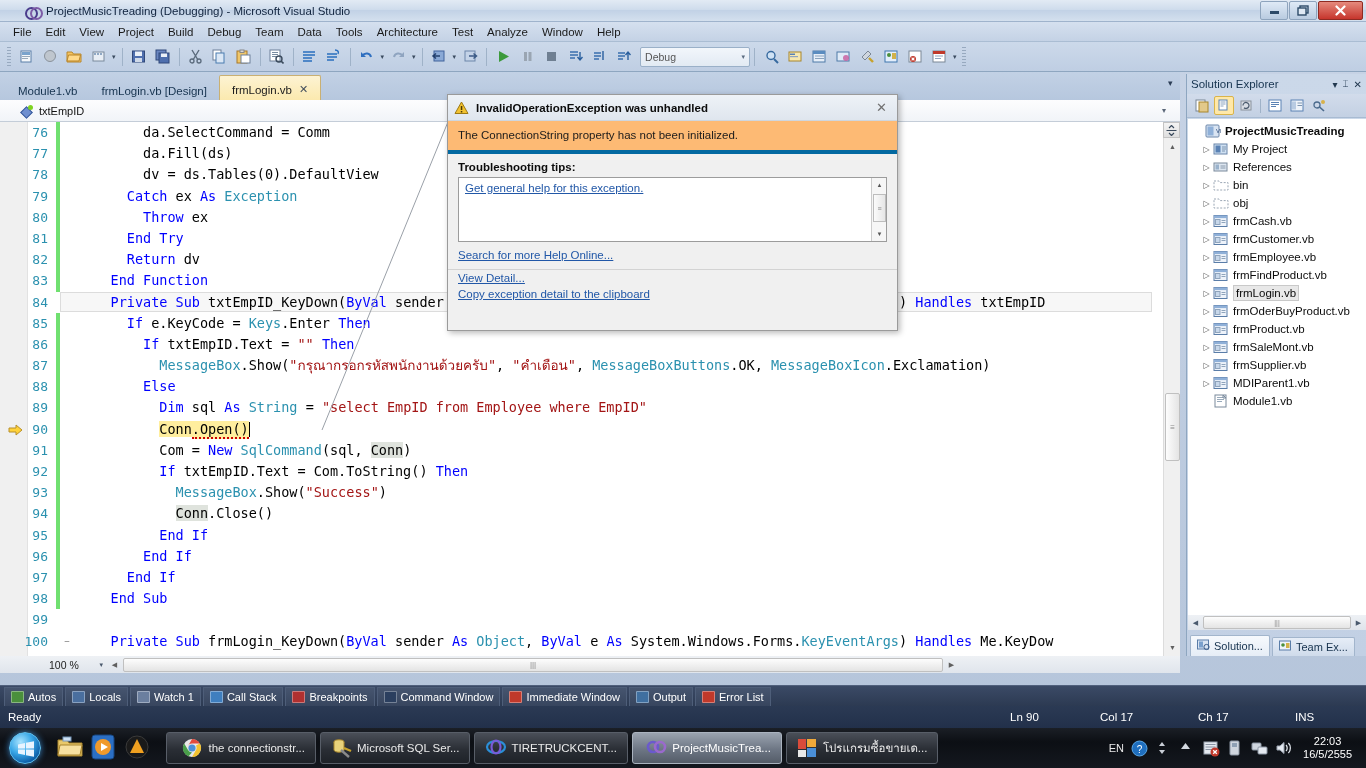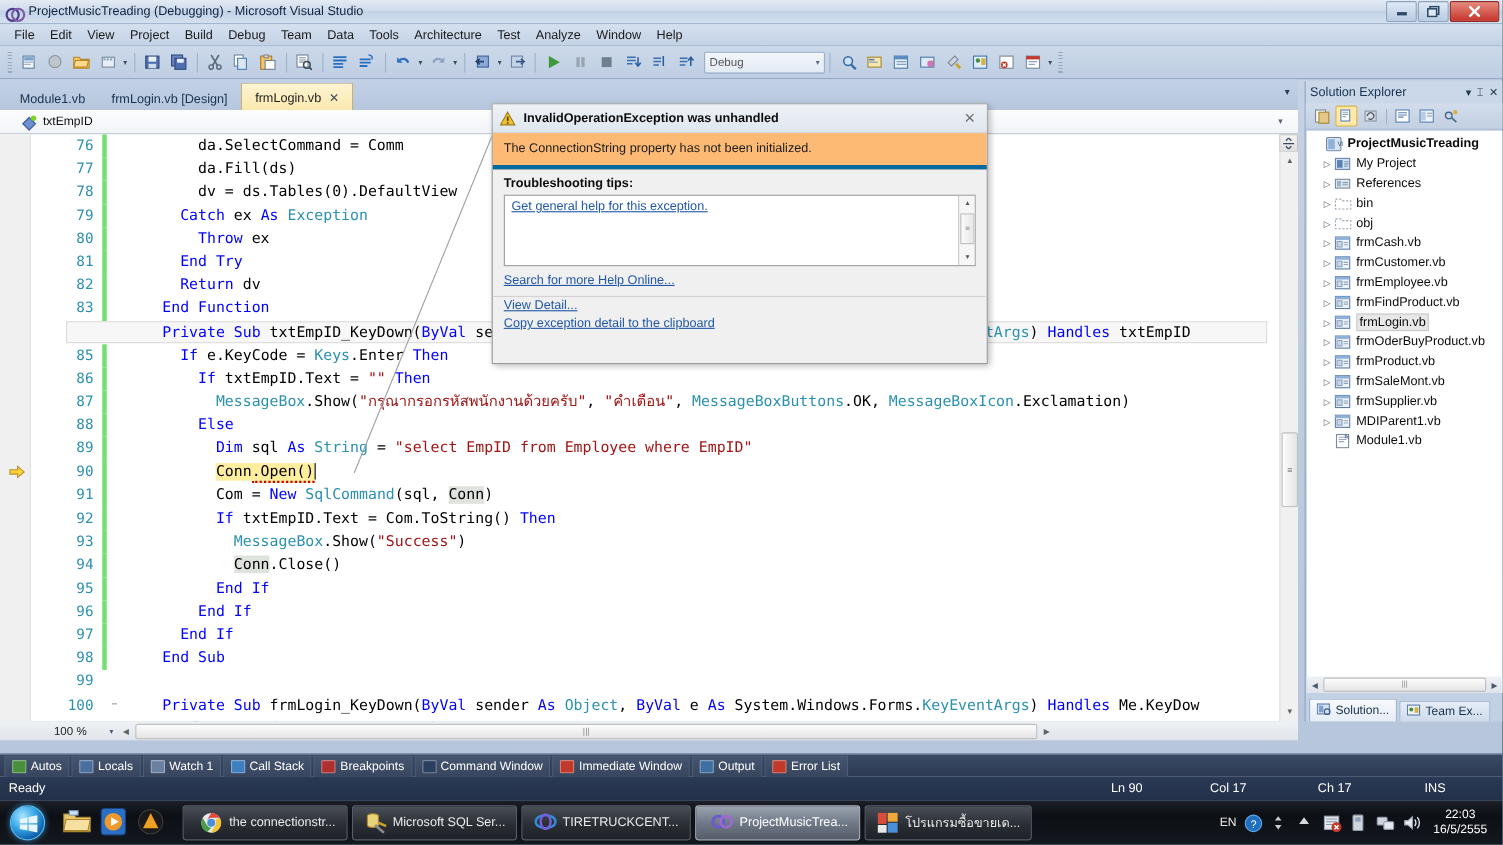--- a/index.html
+++ b/index.html
@@ -12,21 +12,21 @@
   .app {
     position: relative; width: 1366px; height: 768px;
     background: linear-gradient(to bottom, #c8d4e6 0%, #b4c4da 100%);
   }
 
   
   .titlebar {
     position: absolute; left: 0; top: 0; width: 1366px; height: 22px;
     background: linear-gradient(to bottom, #e2eaf4 0%, #cfdcec 45%, #c2d2e6 50%, #d4e0ee 100%);
     border-bottom: 1px solid #9fb3cc;
-    display: flex; align-items: center;
+    display: flex; align-items: center; padding-left: 20px;
   }
   .vs-logo {
     width: 16px; height: 14px; margin-left: 5px; margin-right: 5px;
     position: relative;
   }
   .vs-logo::before, .vs-logo::after {
     content: ""; position: absolute; top: 3px; width: 9px; height: 9px;
     border: 2px solid #4a3c8c; border-radius: 50%;
   }
   .vs-logo::before { left: 0; }
@@ -143,21 +143,20 @@
     background: #f0f0f0; border-right: 1px solid #e2e2e2;
   }
   .code-area {
     position: absolute; left: 0; top: 0; width: 1160px; height: 100%;
     font-family: "DejaVu Sans Mono", "Liberation Mono", monospace;
     font-size: 13.5px; line-height: 21.2px;
   }
   .code-line {
     height: 21.2px; display: flex; align-items: center; white-space: pre;
     position: relative;
-    padding-left: 37px;
   }
   .ln {
     width: 56px; text-align: right; padding-right: 8px;
     color: #2b91af; font-size: 13px; flex: none;
   }
   .changebar {
     width: 4px; height: 21.2px; flex: none; background: #70e070;
   }
   .changebar.none { background: transparent; }
   .outline {

